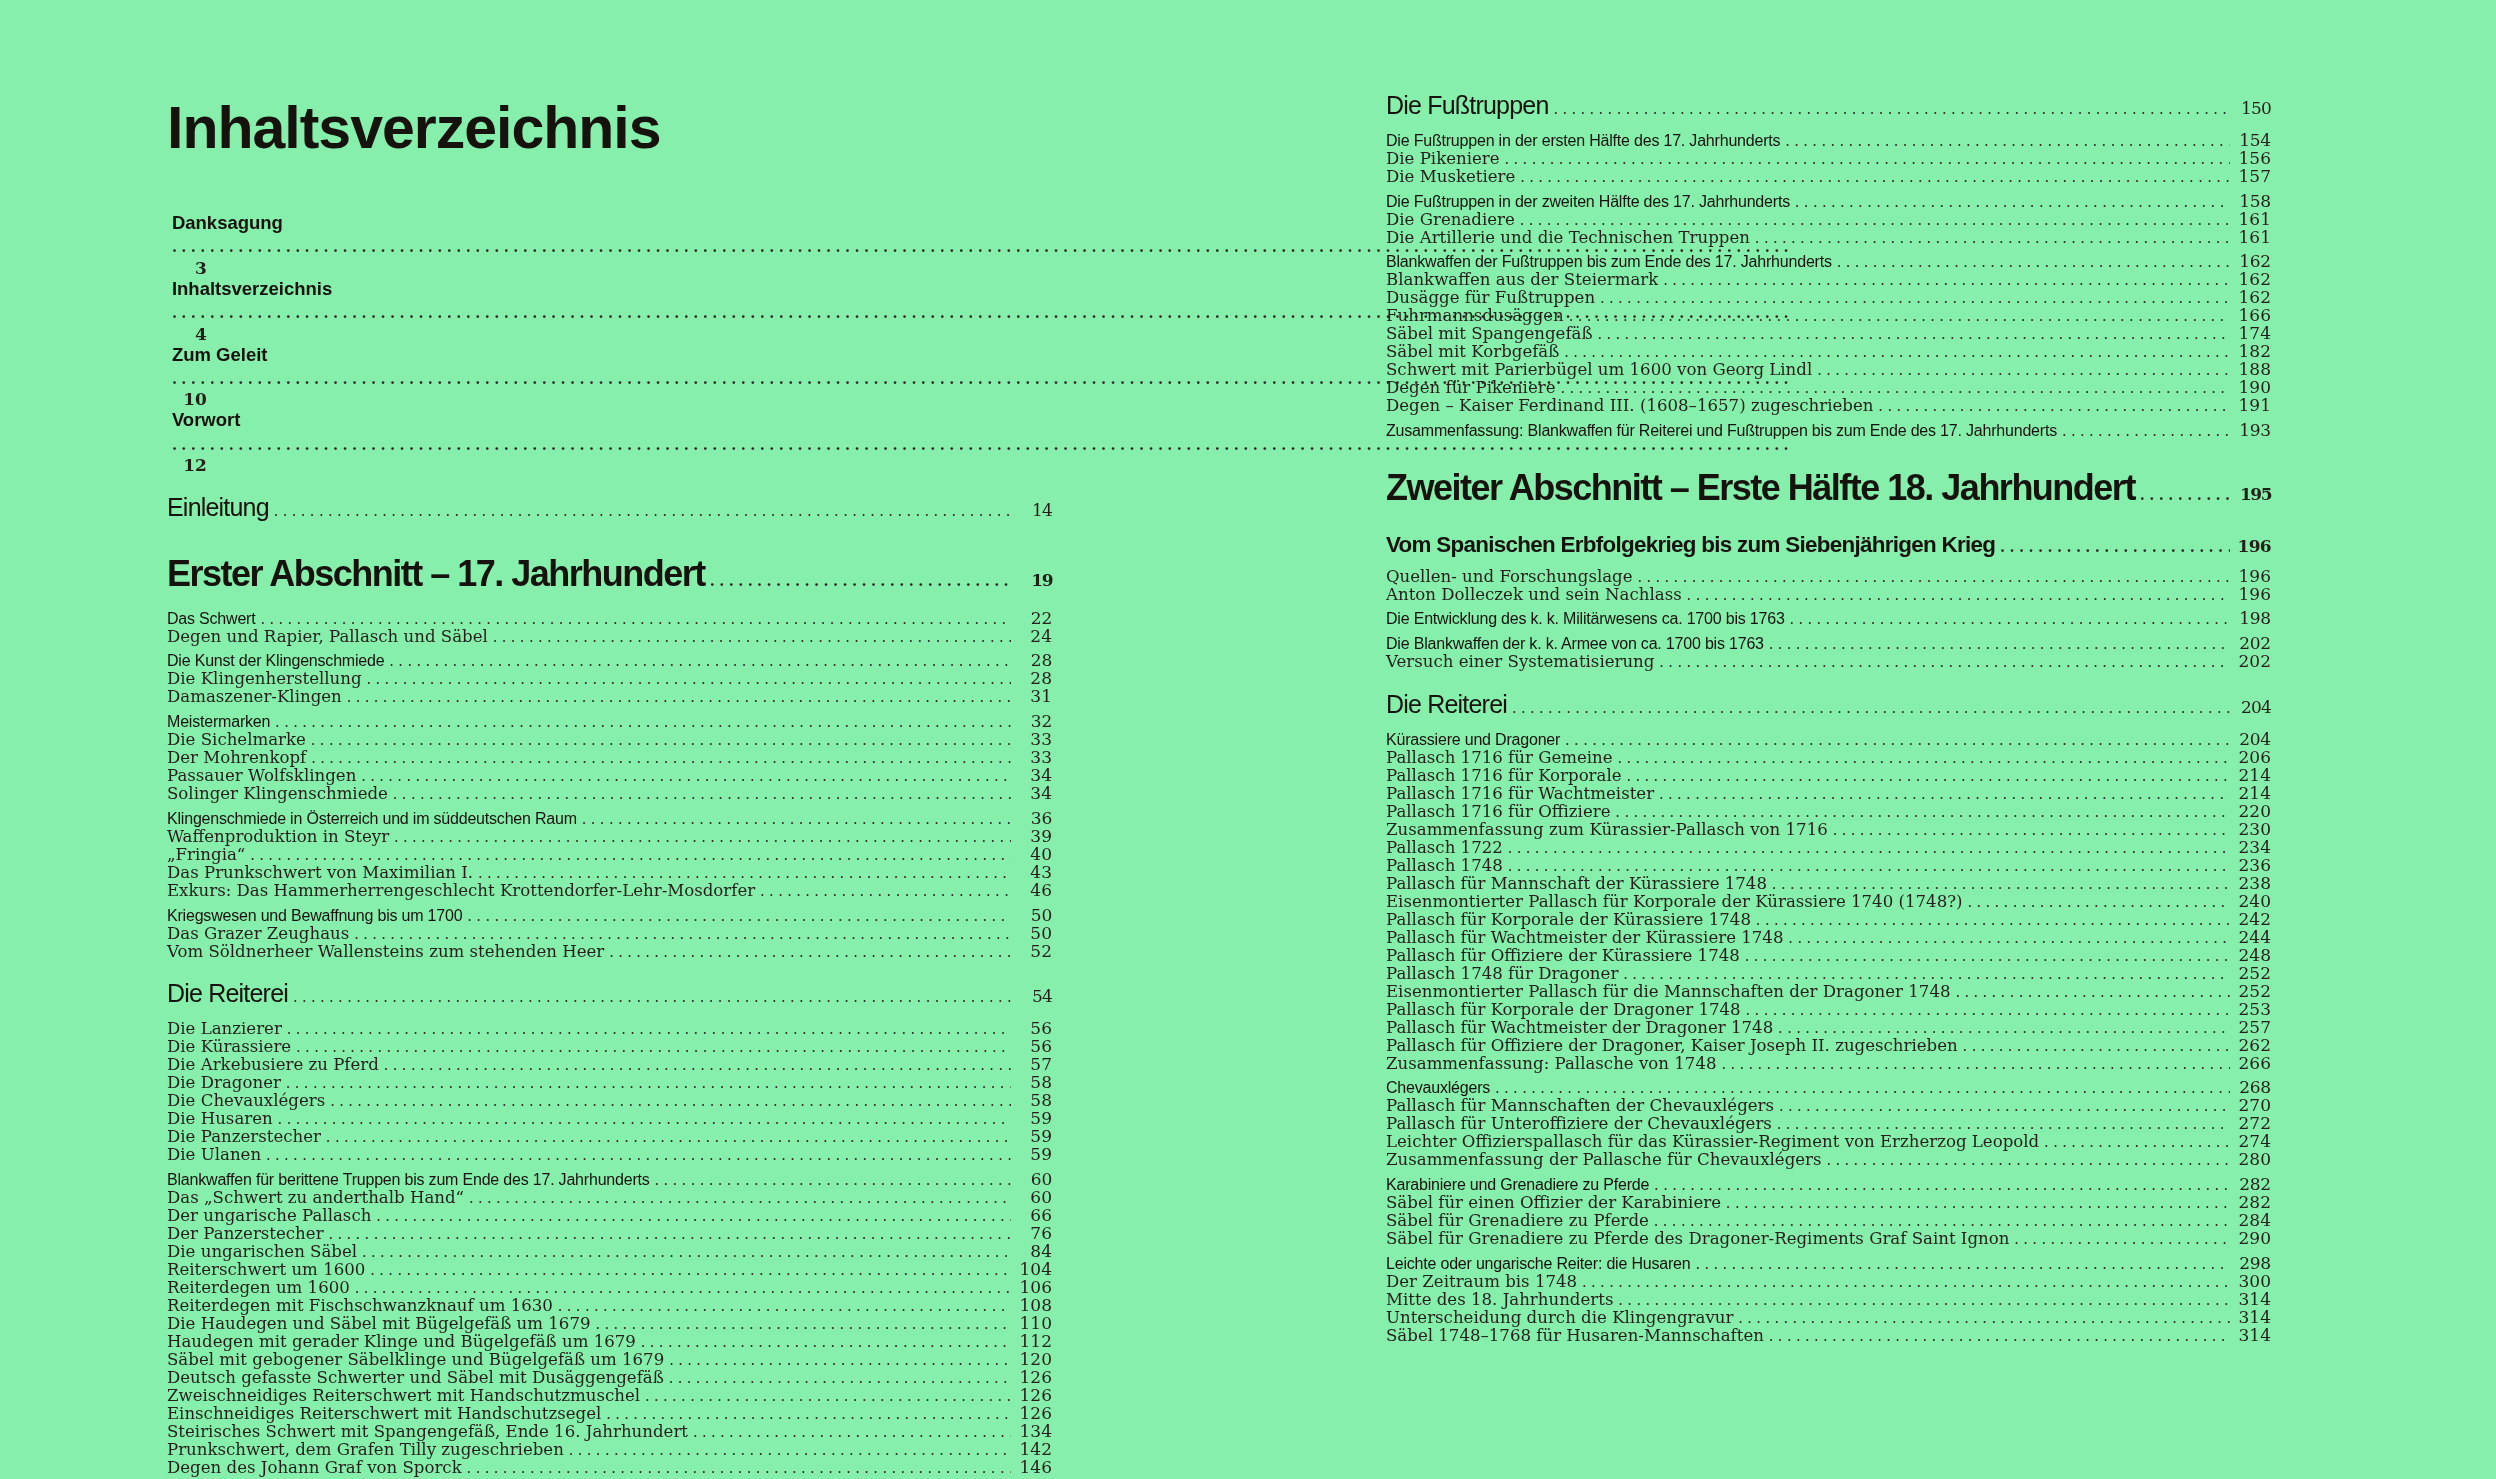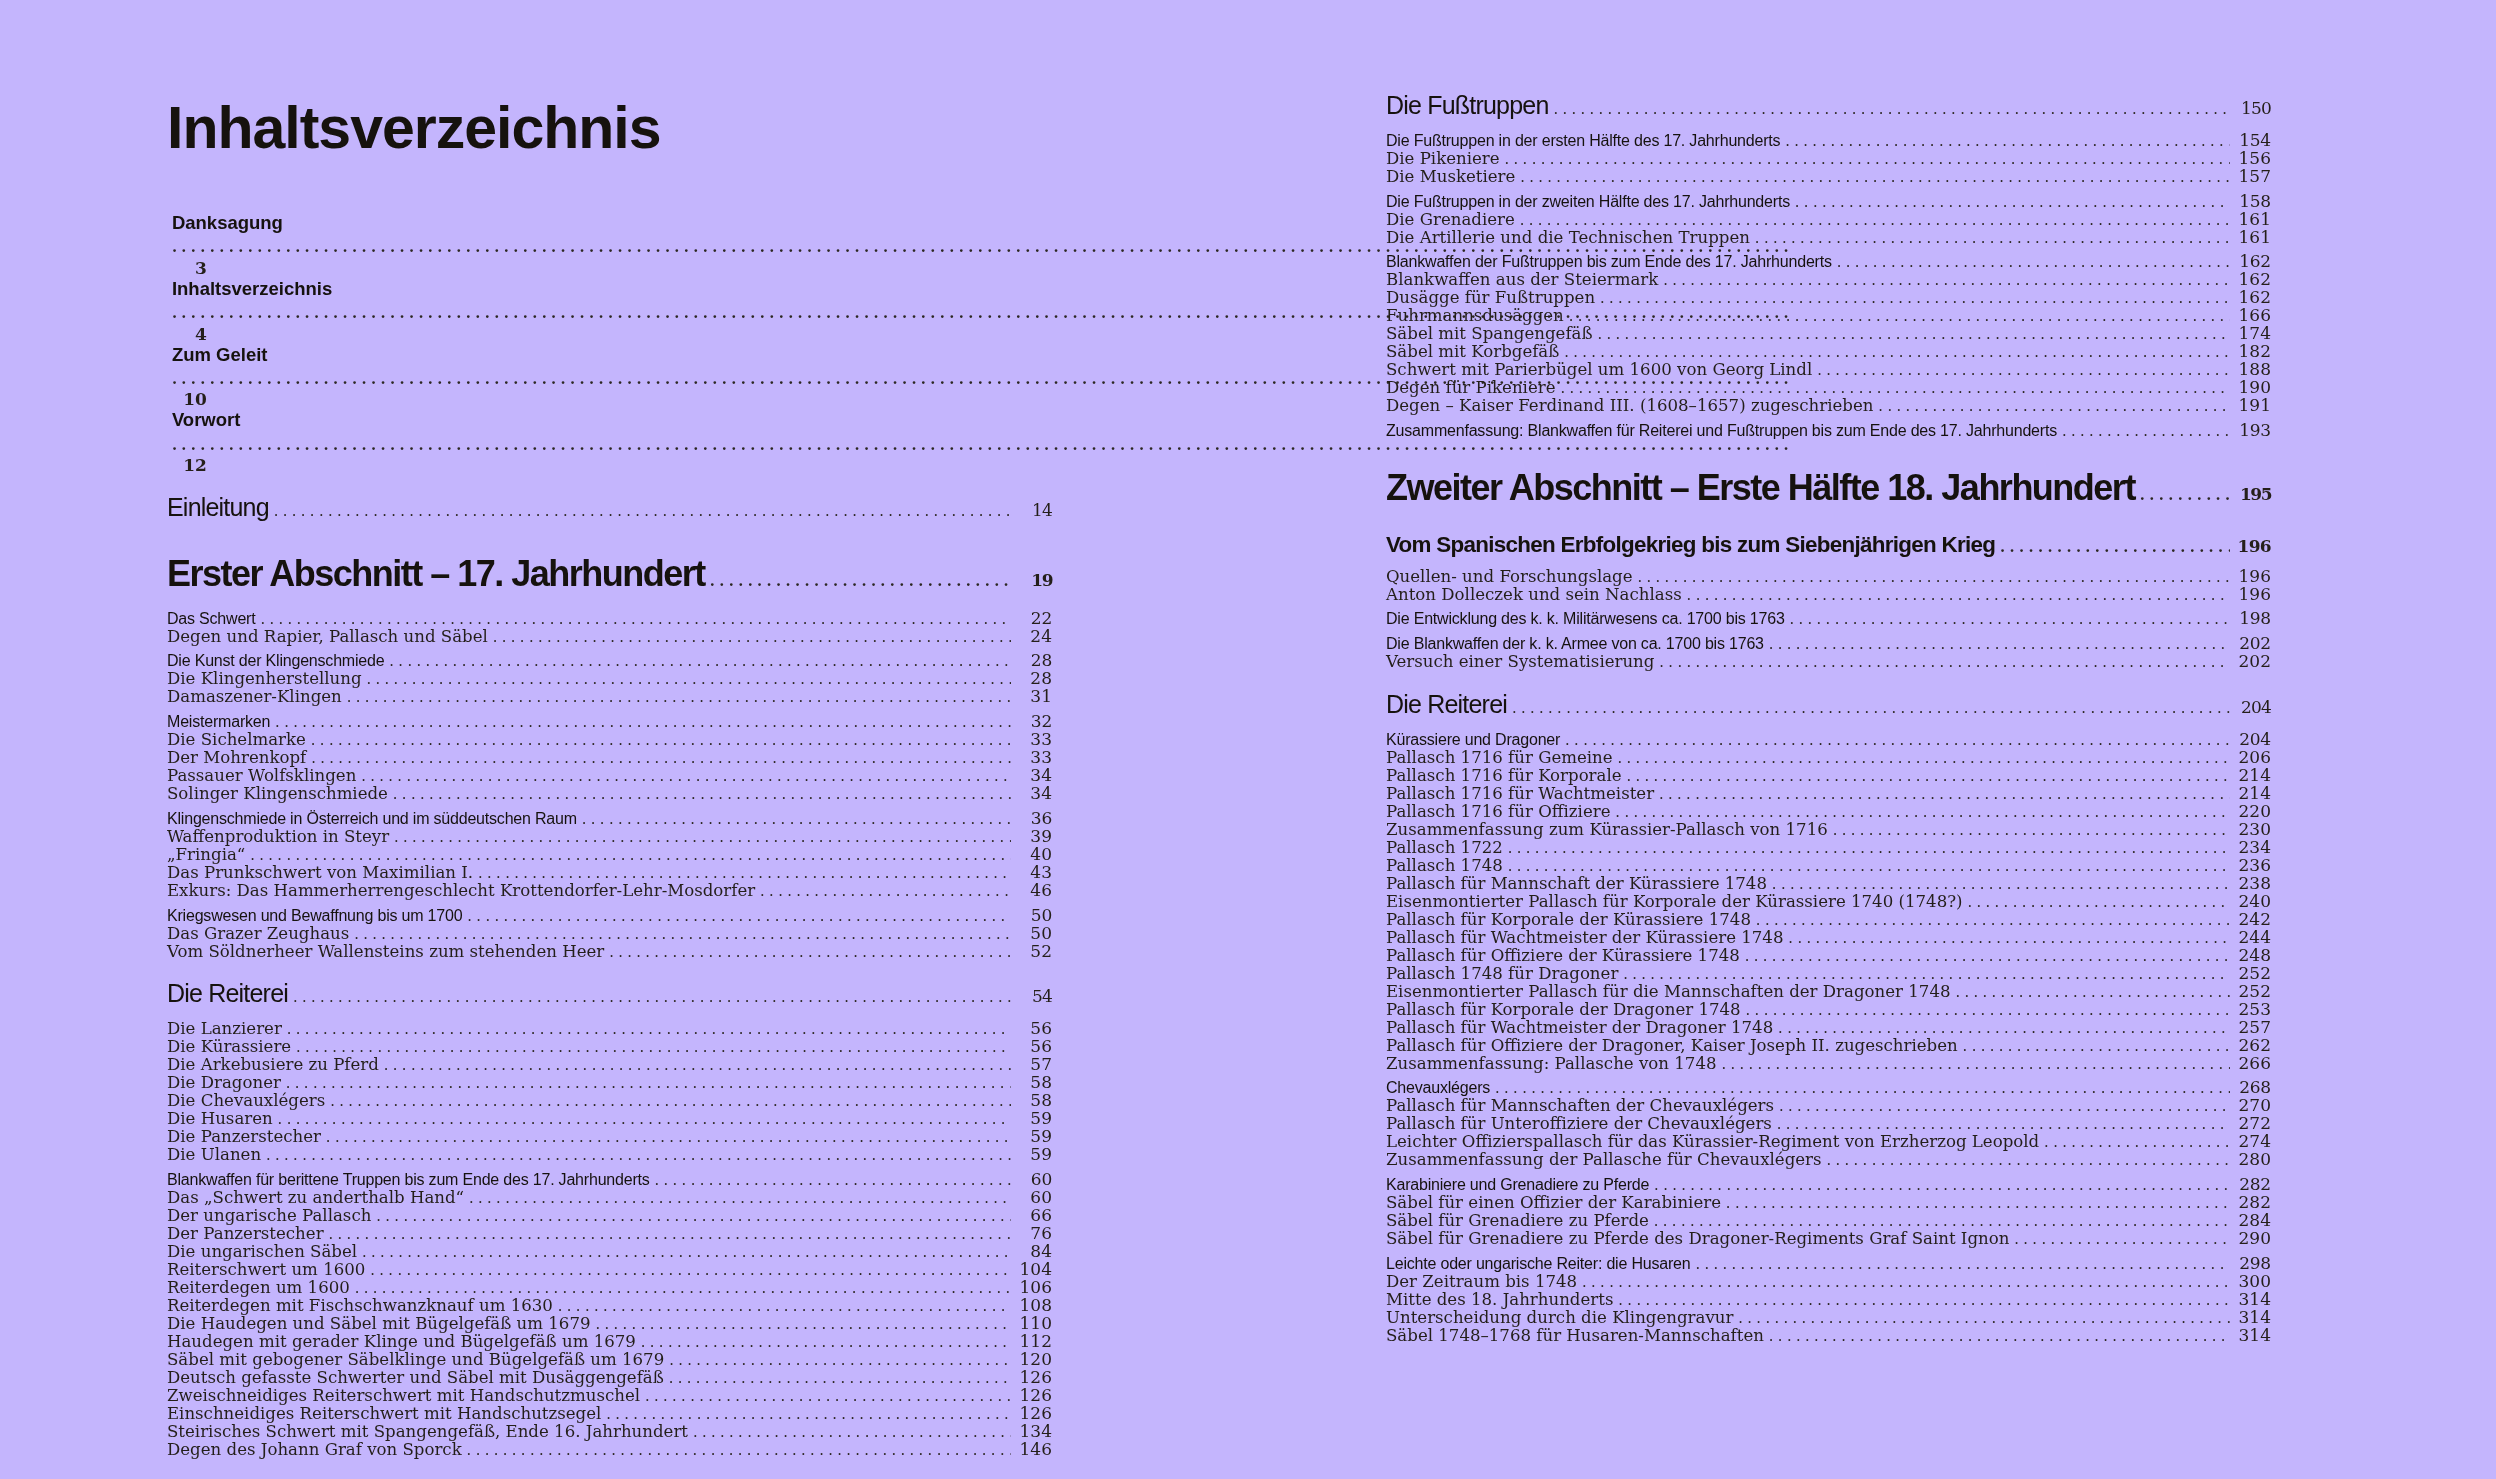--- a/index.html
+++ b/index.html
@@ -3,21 +3,21 @@
 <meta charset="utf-8">
 <style>
   html,body { margin:0; padding:0; }
   body {
     width:2497px; height:1479px;
     background:#e9e7e2;
     font-family:"Liberation Sans", sans-serif;
   }
   .spread {
     position:relative; width:2497px; height:1479px;
-    background:#c4b5fd; overflow:hidden;
+    background:#86efac; overflow:hidden;
   }
   .page { position:absolute; }
   .page-left  { left:167px; top:96px;  width:885px; }
   .page-right { left:1386px; top:90px; width:885px; }
 
   .title {
     font-family:"Liberation Sans", sans-serif;
     font-weight:bold; font-size:59px; letter-spacing:-1px;
     color:#16120e; margin:0 0 51px 0; line-height:64px;
   }
@@ -288,20 +288,25 @@
           <span class="label">Einschneidiges Reiterschwert mit Handschutzsegel</span>
           <span class="leader"></span>
           <span class="pg">126</span>
         </div>
         <div class="row lvl-plain">
           <span class="label">Steirisches Schwert mit Spangengefäß, Ende 16. Jahrhundert</span>
           <span class="leader"></span>
           <span class="pg">134</span>
         </div>
         <div class="row lvl-plain">
+          <span class="label">Prunkschwert, dem Grafen Tilly zugeschrieben</span>
+          <span class="leader"></span>
+          <span class="pg">142</span>
+        </div>
+        <div class="row lvl-plain">
           <span class="label">Degen des Johann Graf von Sporck</span>
           <span class="leader"></span>
           <span class="pg">146</span>
         </div>
       </div>
   </div>
   <div class="page page-right">
     <div class="toc">
         <div class="row lvl-h2">
           <span class="label">Die Fußtruppen</span>

